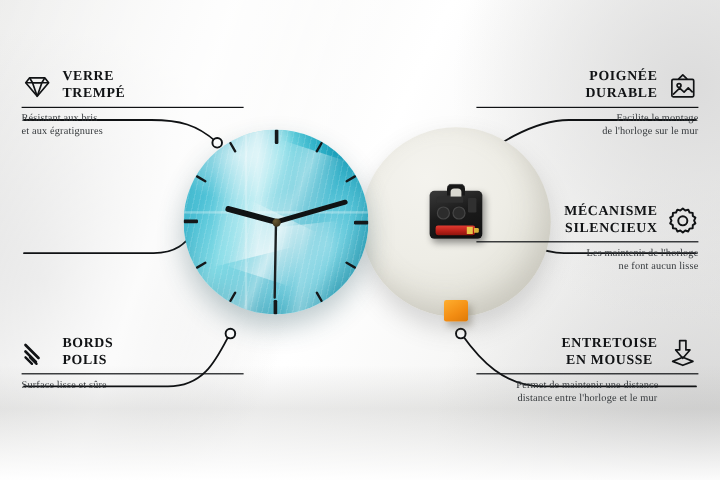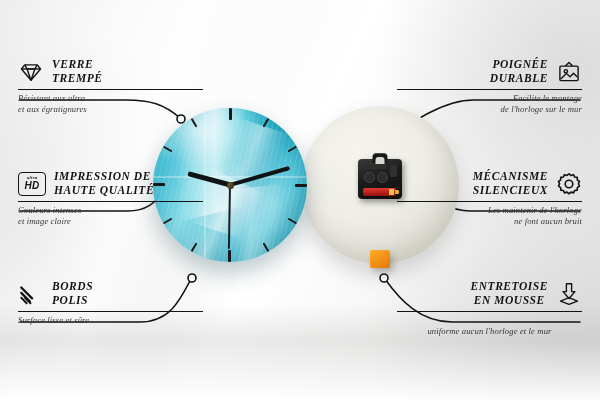--- a/index.html
+++ b/index.html
@@ -9,21 +9,20 @@
     background:#ffffff;
     position:relative;
   }
   #stage{
     position:absolute;inset:0;width:600px;height:400px;overflow:hidden;
     background:
       radial-gradient(circle at 6% 58%, #d9d9d9 0%, rgba(217,217,217,0) 34%),
       radial-gradient(circle at 96% 18%, #dcdcdc 0%, rgba(220,220,220,0) 30%),
       radial-gradient(circle at 97% 92%, #d6d6d6 0%, rgba(214,214,214,0) 32%),
       linear-gradient(115deg,#ececeb 0%,#f7f7f6 26%,#ffffff 48%,#f6f6f5 68%,#e8e8e7 100%);
-    font-style: italic;
   }
   .bg-sheen{
     position:absolute;left:-6%;top:-12%;width:62%;height:126%;
     background:linear-gradient(100deg,rgba(255,255,255,0) 0%,rgba(255,255,255,.85) 45%,rgba(255,255,255,0) 78%);
     transform:rotate(9deg);pointer-events:none;
   }
   .floor{
     position:absolute;left:0;right:0;bottom:0;height:96px;
     background:linear-gradient(180deg,rgba(190,190,188,0) 0%,rgba(186,186,184,.30) 38%,rgba(255,255,255,.9) 100%);
     pointer-events:none;
@@ -252,42 +251,25 @@
             <path d="M8.4 9.2 H15.6"></path>
         </svg>
       </span>
       <span class="co-title">
         <span>VERRE</span><br>
         <span>TREMPÉ</span>
       </span>
     </div>
     <div class="co-rule"></div>
     <div class="co-desc">
-      <span>Résistant aux ultra</span><br>
+      <span>Résistant aux bris</span><br>
       <span>et aux égratignures</span>
     </div>
   </div>
 
-  <div class="callout left" id="co-impression">
-    <div class="co-head">
-      <span class="ico-hd">
-        <span class="u">ultra</span>
-        <span class="h">HD</span>
-      </span>
-      <span class="co-title">
-        <span>IMPRESSION DE</span><br>
-        <span>HAUTE QUALITÉ</span>
-      </span>
-    </div>
-    <div class="co-rule"></div>
-    <div class="co-desc">
-      <span>Couleurs intenses</span><br>
-      <span>et image claire</span>
-    </div>
-  </div>
 
   <div class="callout right" id="co-poignee">
     <div class="co-head">
       <span class="ico">
         <svg viewBox="0 0 24 24" fill="none" stroke="#111315" stroke-width="1.3" stroke-linejoin="round">
           <path d="M8.6 6.4 L12 3.2 L15.4 6.4"></path>
           <rect x="3.6" y="6.6" width="16.8" height="13.4" rx="1"></rect>
           <circle cx="9.1" cy="11.3" r="1.5"></circle>
           <path d="M4.4 18.4 L9.6 13.4 L13 16.4 L16.2 13.2 L19.6 16.6"></path>
         </svg>
@@ -334,37 +316,37 @@
         </svg>
       </span>
       <span class="co-title">
         <span>MÉCANISME</span><br>
         <span>SILENCIEUX</span>
       </span>
     </div>
     <div class="co-rule"></div>
     <div class="co-desc">
       <span>Les maintenir de l'horloge</span><br>
-      <span>ne font aucun bruit</span>
+      <span>ne font aucun lisse</span>
     </div>
   </div>
 
   <div class="callout right" id="co-entretoise">
     <div class="co-head">
       <span class="ico">
         <svg viewBox="0 0 24 24" fill="none" stroke="#111315" stroke-width="1.3" stroke-linejoin="round">
           <path d="M9.6 2.6 h4.8 v7.2 h3.1 L12 16.2 L6.5 9.8 h3.1 Z"></path>
           <path d="M12 15.4 L19.8 18.6 L12 21.6 L4.2 18.6 Z"></path>
         </svg>
       </span>
       <span class="co-title">
         <span>ENTRETOISE</span><br>
         <span>EN MOUSSE</span>
       </span>
     </div>
     <div class="co-rule"></div>
     <div class="co-desc">
-      <br>
-      <span>uniforme aucun l'horloge et le mur</span>
+      <span>Permet de maintenir une distance</span><br>
+      <span>distance entre l'horloge et le mur</span>
     </div>
   </div>
 
 </div>
 
 </body></html>

